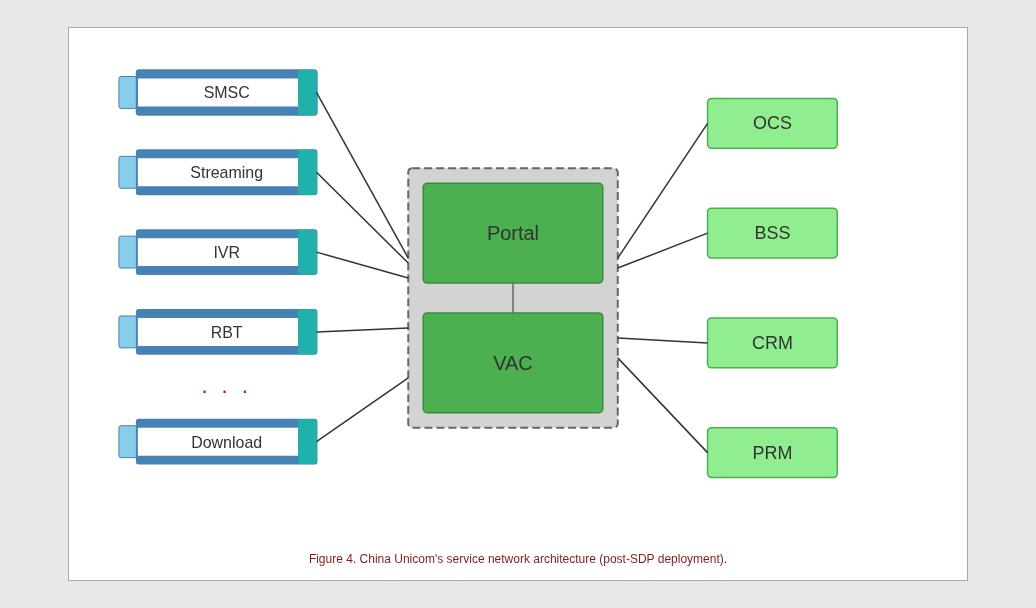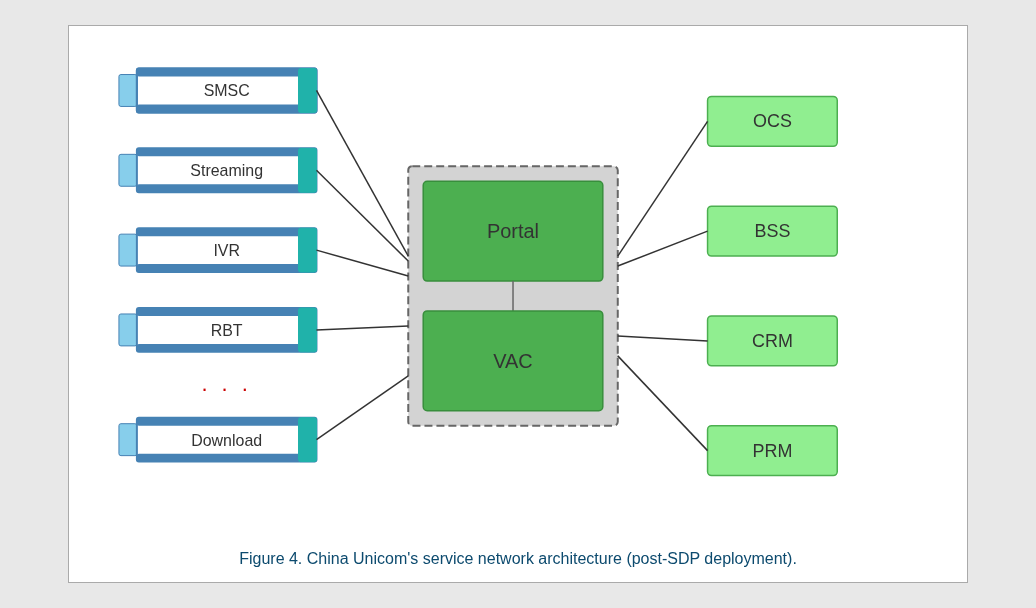--- a/index.html
+++ b/index.html
@@ -30,22 +30,22 @@
       width: 100%;
       height: 500px;
       position: relative;
     }
     svg.diagram-svg {
       width: 100%;
       height: 100%;
     }
     .figure-caption {
       margin-top: 4px;
-      font-size: 16px;
-      color: #0c4a6e;
+      font-size: 12px;
+      color: #7f1d1d;
     }
   </style>
 </head>
 <body>
 
 <div class="page-container">
   <div class="figure-box">
     <div class="diagram-area">
       <svg class="diagram-svg" viewBox="0 0 860 500" xmlns="http://www.w3.org/2000/svg">
 

